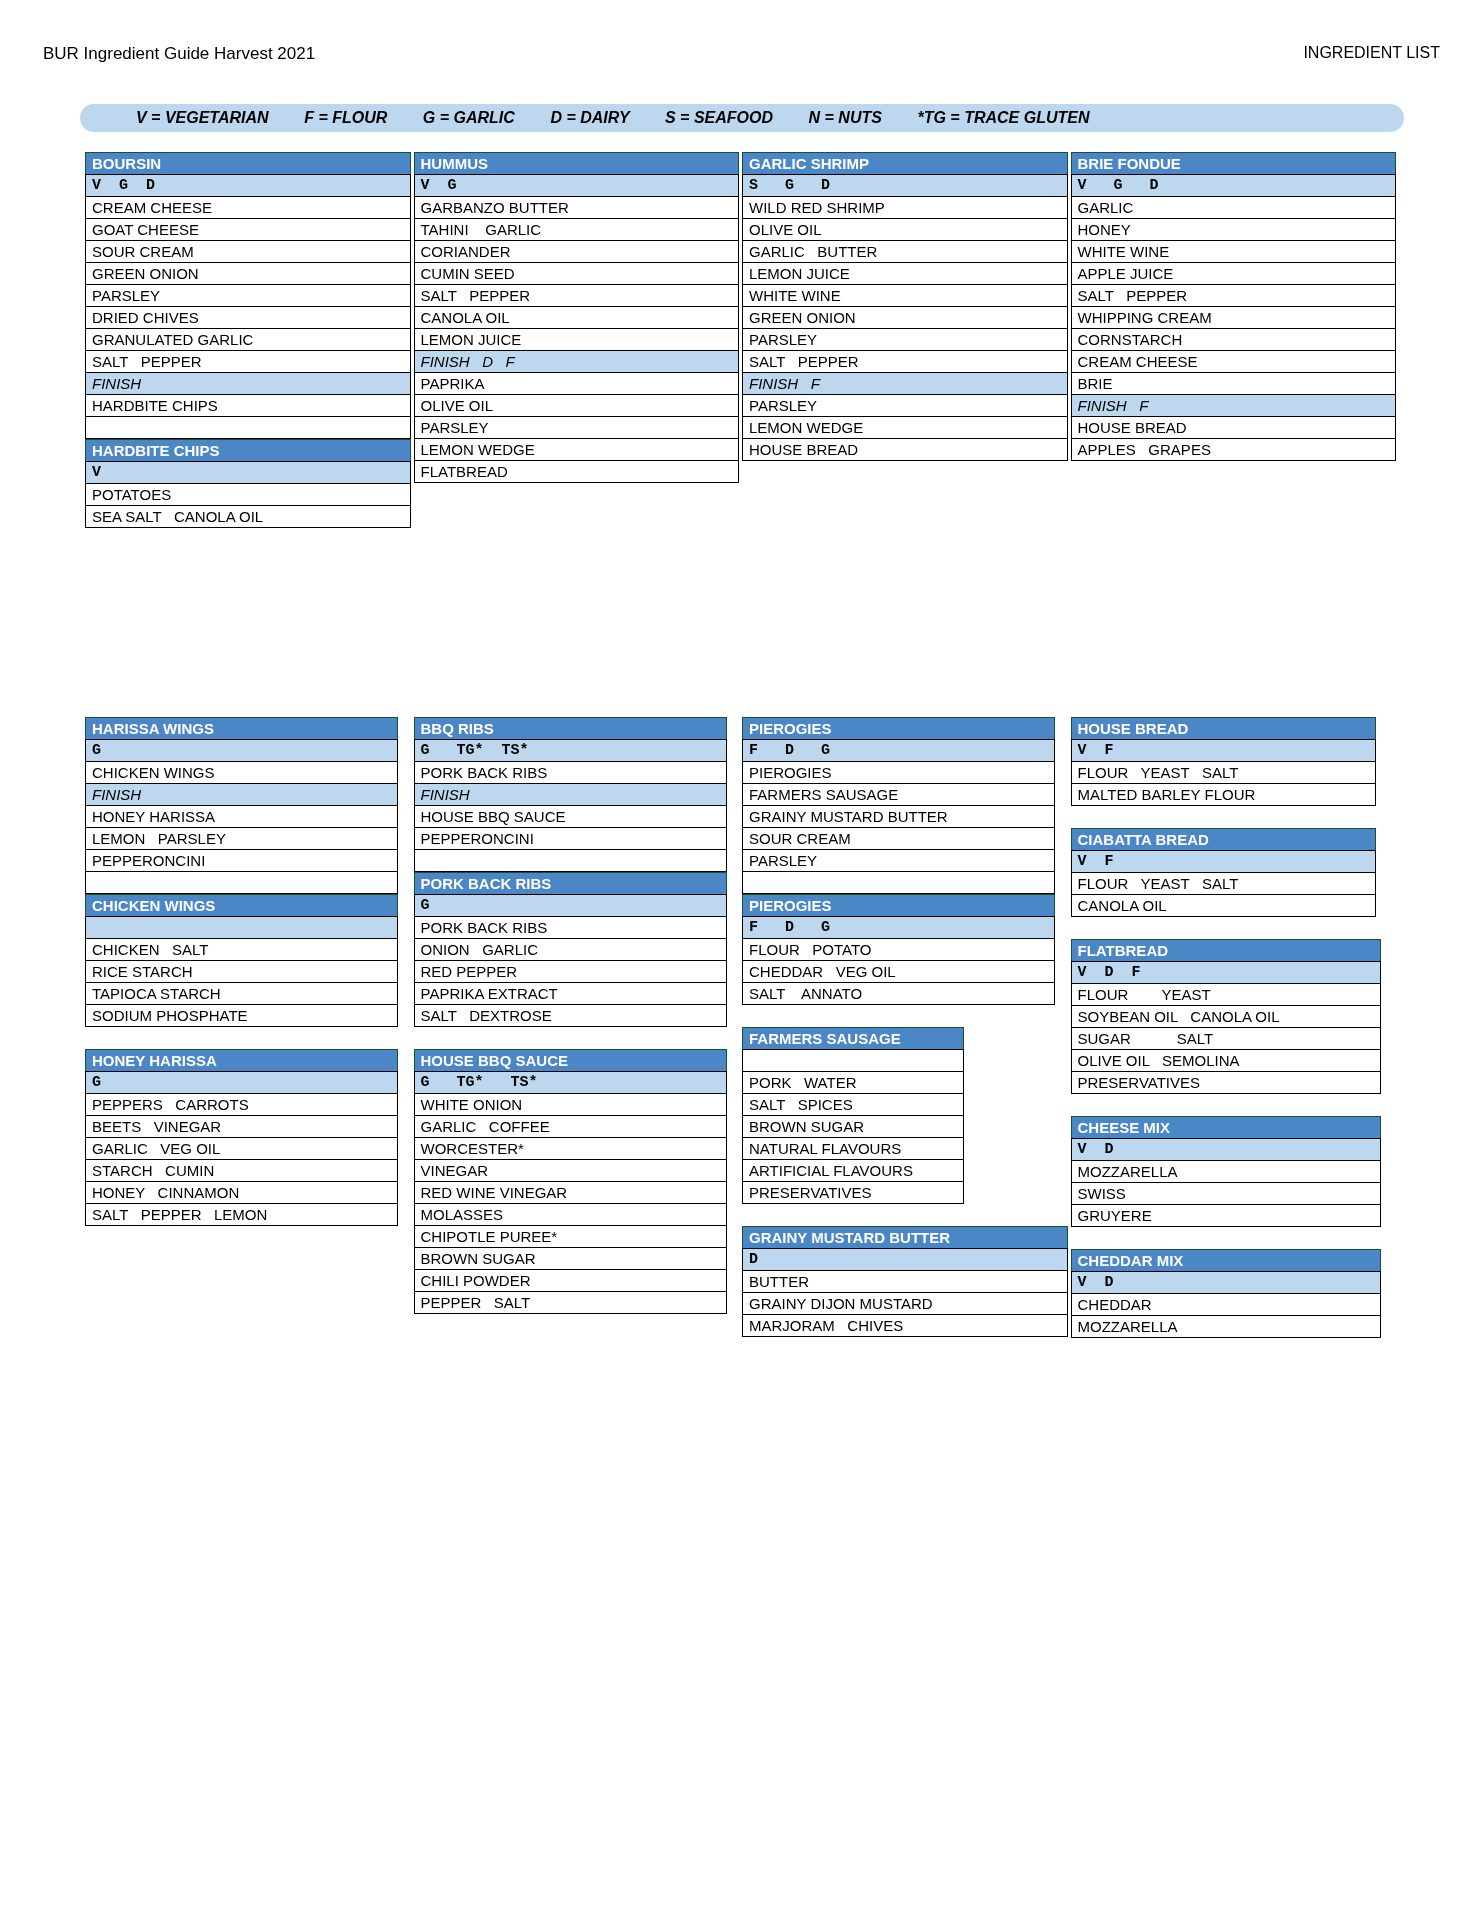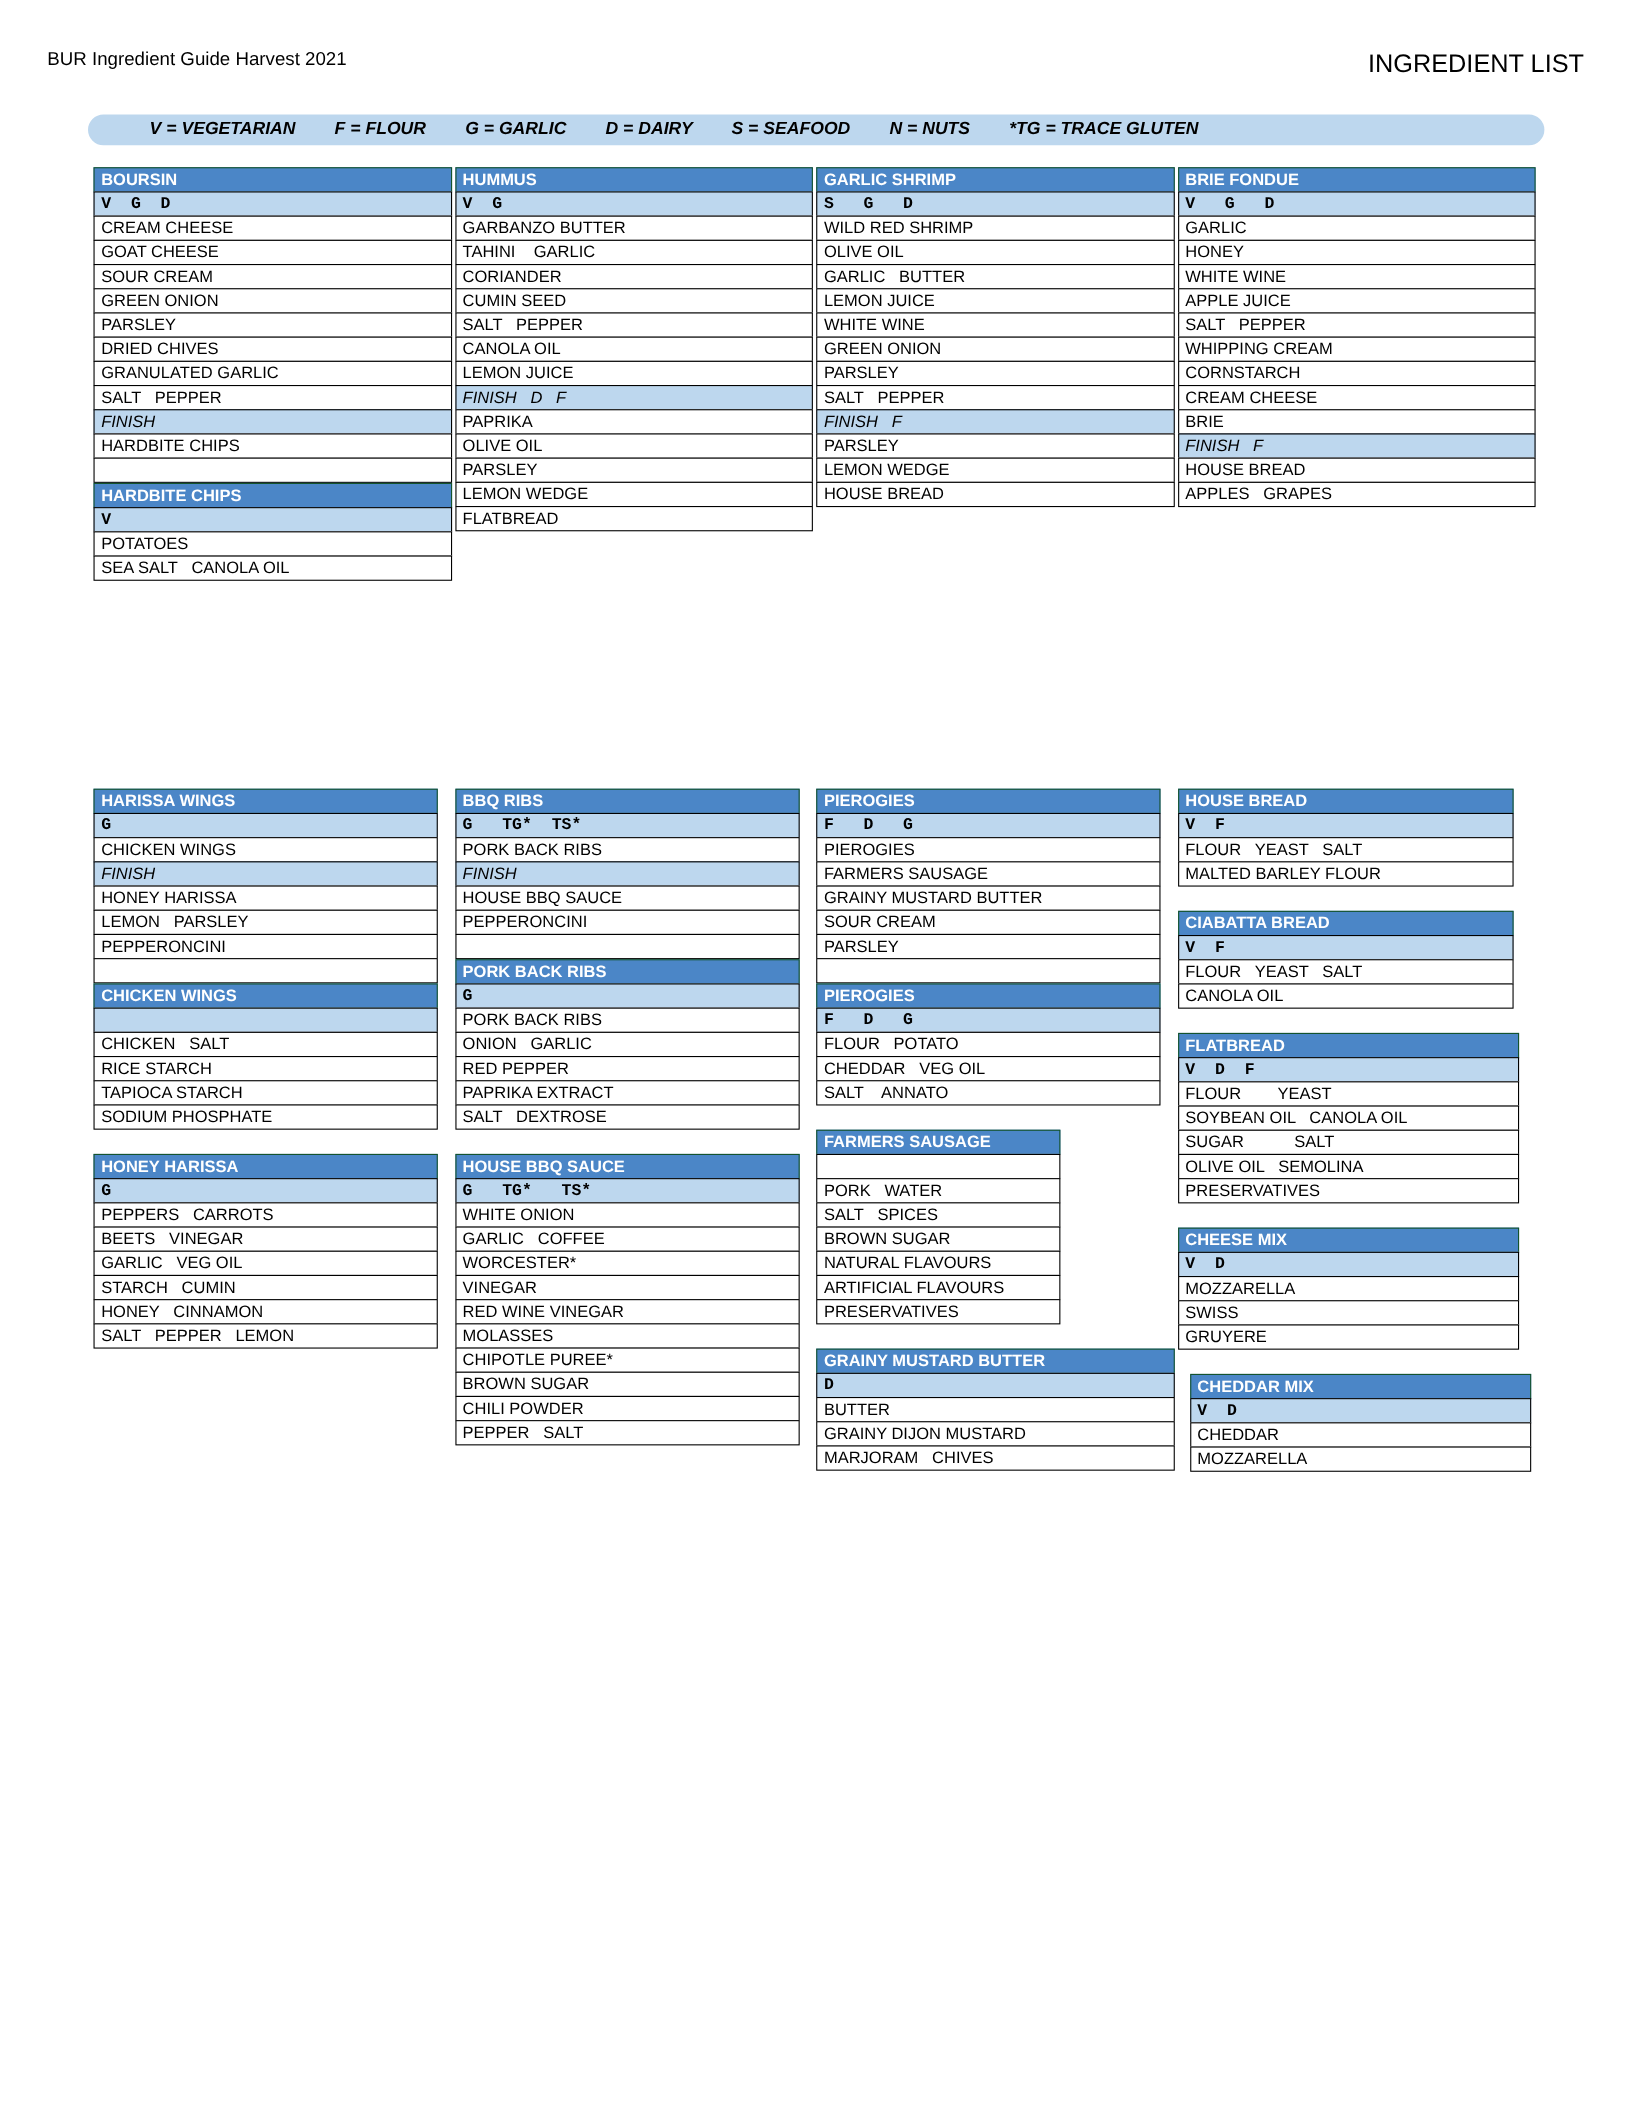--- a/index.html
+++ b/index.html
@@ -3,21 +3,21 @@
 <meta charset="utf-8">
 <style>
   * { margin:0; padding:0; box-sizing:border-box; }
   html,body { background:#ffffff; }
   body {
     width:1484px; height:1920px; position:relative;
     font-family:"Liberation Sans", sans-serif; color:#000;
     overflow:hidden;
   }
   .page-title-left  { position:absolute; left:43px;  top:44px; font-size:17px; }
-  .page-title-right { position:absolute; right:44px; top:44px; font-size:23px; }
+  .page-title-right { position:absolute; right:44px; top:44px; font-size:16px; }
   .legend {
     position:absolute; left:80px; top:104px; width:1324px; height:28px;
     background:var(--light-blue); font-weight:bold; font-style:italic;
     font-size:16px; line-height:28px; padding-left:56px; white-space:pre;border-radius:14px;
   }
   .section {
     position:absolute; left:85px; width:1311px;
     display:grid; grid-template-columns:repeat(4,1fr); column-gap:3px;
     align-items:start;
   }
@@ -249,21 +249,21 @@
           <div class="trow item">OLIVE OIL   SEMOLINA</div>
           <div class="trow item">PRESERVATIVES</div>
         </div>
         <div class="card" style="margin-top: 22px; width: 310px;">
           <div class="thead">CHEESE MIX</div>
           <div class="trow code">V  D</div>
           <div class="trow item">MOZZARELLA</div>
           <div class="trow item">SWISS</div>
           <div class="trow item">GRUYERE</div>
         </div>
-        <div class="card" style="margin-top: 22px; width: 310px; margin-left: 11px;">
+        <div class="card" style="margin-top: 22px; width: 310px;">
           <div class="thead">CHEDDAR MIX</div>
           <div class="trow code">V  D</div>
           <div class="trow item">CHEDDAR</div>
           <div class="trow item">MOZZARELLA</div>
         </div>
       </div>
     </div>
   </div>
 
 </body></html>

